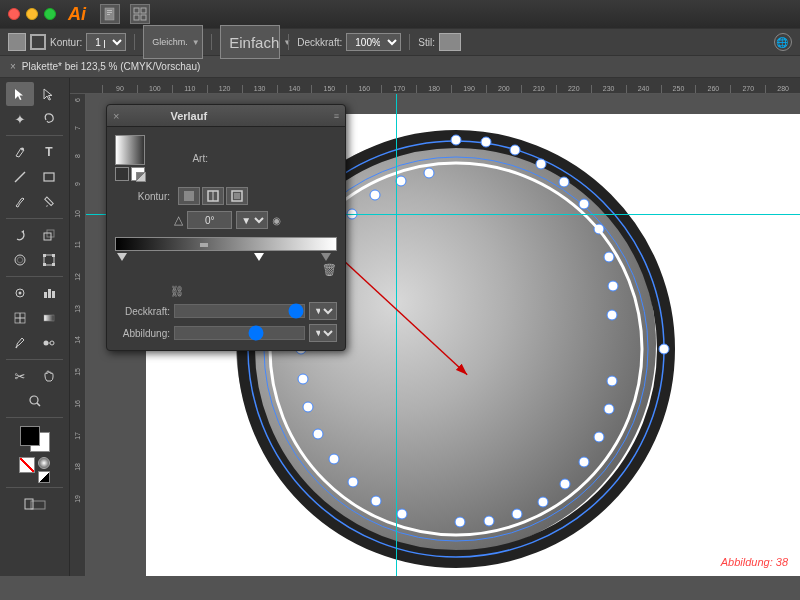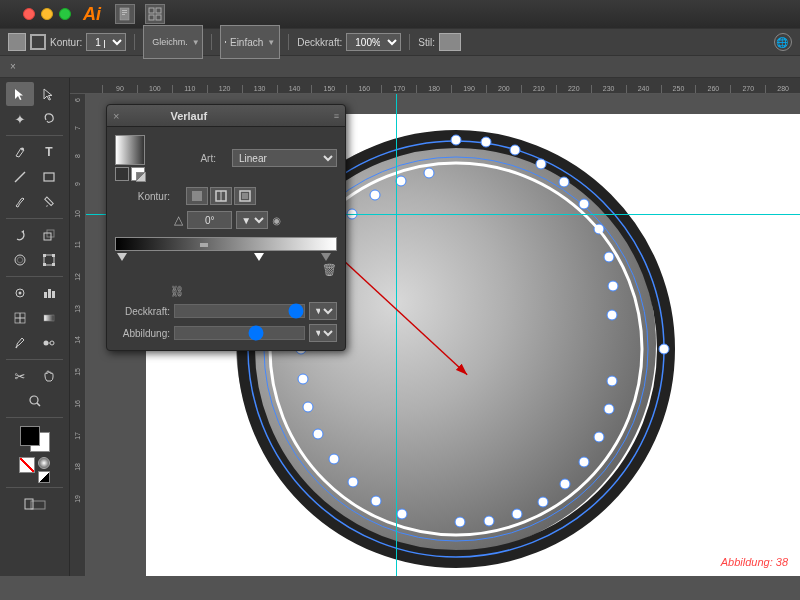--- a/index.html
+++ b/index.html
@@ -4,21 +4,21 @@
   <style>
     * { margin: 0; padding: 0; box-sizing: border-box; }
     body { width: 800px; height: 600px; overflow: hidden; font-family: 'Arial', sans-serif; font-size: 11px; background: #535353; }
 
     
     #titlebar {
       height: 28px;
       background: linear-gradient(to bottom, #3a3a3a, #2a2a2a);
       display: flex;
       align-items: center;
-      padding: 0 23px;
+      padding: 0 8px;
       gap: 6px;
     }
     .traffic-light { width: 12px; height: 12px; border-radius: 50%; cursor: pointer; }
     .tl-red { background: #ff5f57; border: 1px solid #e0443e; }
     .tl-yellow { background: #febc2e; border: 1px solid #d4a017; }
     .tl-green { background: #28c840; border: 1px solid #1aab29; }
     #ai-icon { color: #ff7b00; font-weight: bold; font-size: 18px; margin-left: 6px; font-style: italic; }
     #title-doc-icon { width: 20px; height: 20px; background: #555; border: 1px solid #777; margin-left: 8px; display: flex; align-items: center; justify-content: center; }
     #view-icon { width: 20px; height: 20px; background: #555; border: 1px solid #777; margin-left: 4px; display: flex; align-items: center; justify-content: center; color: #ccc; font-size: 9px; }
 
@@ -177,21 +177,21 @@
       padding: 0 6px;
       gap: 6px;
       cursor: move;
     }
     #panel-close { color: #999; cursor: pointer; font-size: 11px; }
     #panel-title { color: #ddd; font-size: 11px; font-weight: bold; margin-left: 45px; }
     #panel-expand { margin-left: auto; color: #999; font-size: 9px; cursor: pointer; }
 
     #panel-body { padding: 8px; }
 
-    .panel-row { display: flex; align-items: center; margin-bottom: 6px; gap: 16px; }
+    .panel-row { display: flex; align-items: center; margin-bottom: 6px; gap: 8px; }
     .panel-label { color: #bbb; min-width: 55px; text-align: right; }
     .panel-swatch { width: 30px; height: 30px; background: linear-gradient(to right, #fff, #333); border: 1px solid #888; cursor: pointer; }
 
     .panel-select {
       background: #555;
       border: 1px solid #777;
       color: #ddd;
       font-size: 10px;
       height: 18px;
       padding: 0 2px;
@@ -330,38 +330,39 @@
   </select>
   <div class="toolbar-sep"></div>
   <div class="stroke-line">
     <div class="line-preview" style="background:#ccc;"></div>
     <span style="font-size:9px; color:#ccc;">Gleichm.</span>
     <span style="color:#aaa; font-size:8px;">▼</span>
   </div>
   <div class="toolbar-sep"></div>
   <div class="stroke-line">
     <div class="line-preview" style="background:#ccc;"></div>
-    <span style="font-size:10px; color:#ccc;">Einfach</span>
+    <span style="font-size:15px; color:#ccc;">Einfach</span>
     <span style="color:#aaa; font-size:8px;">▼</span>
   </div>
   <div class="toolbar-sep"></div>
   <span class="toolbar-label">Deckkraft:</span>
   <select class="toolbar-select" style="width:55px;">
     <option>100%</option>
   </select>
   <div class="toolbar-sep"></div>
   <span class="toolbar-label">Stil:</span>
   <div class="toolbar-swatch" style="background:#888; width:22px; height:18px;"></div>
   <div style="margin-left:auto;">
     <div style="width:18px; height:18px; border-radius:50%; border:1px solid #888; display:flex; align-items:center; justify-content:center; color:#aaa; font-size:10px;">🌐</div>
   </div>
 </div>
 
 <div id="doc-tab">
   <span id="tab-close">×</span>
+  <span>Plakette* bei 123,5 % (CMYK/Vorschau)</span>
 </div>
 
 <div id="main">
 
   <div id="toolbox">
     <div class="tool-row">
       <button class="tool-btn active" title="Auswahl">
         <svg width="14" height="14" viewBox="0 0 14 14">
             <polygon points="2,2 2,12 5,9 7,13 8.5,12.5 6.5,8.5 10,8.5" fill="#fff"></polygon>
           </svg>
@@ -671,24 +672,20 @@
             <div style="display:flex; flex-direction:column; gap:2px;">
               <div class="panel-swatch"></div>
               <div style="display:flex; gap:2px;">
                 <div style="width:14px; height:14px; background:#333; border:1px solid #888;"></div>
                 <div style="width:14px; height:14px; background:white; border:1px solid #888; position:relative;">
                   <div style="position:absolute; bottom:-2px; right:-2px; width:10px; height:10px; background: linear-gradient(135deg, #777 50%, #ccc 50%); border:1px solid #888;"></div>
                 </div>
               </div>
             </div>
             <span class="panel-label">Art:</span>
-            <select class="panel-select">
-              <option>Linear</option>
-              <option>Radial</option>
-            </select>
           </div>
 
           <div class="panel-row">
             <span class="panel-label">Kontur:</span>
             <div class="kontur-buttons">
               <button class="kontur-btn">
                 <svg width="12" height="12" viewBox="0 0 12 12">
                     <rect x="1" y="1" width="10" height="10" fill="#888"></rect>
                   </svg>
               </button>

